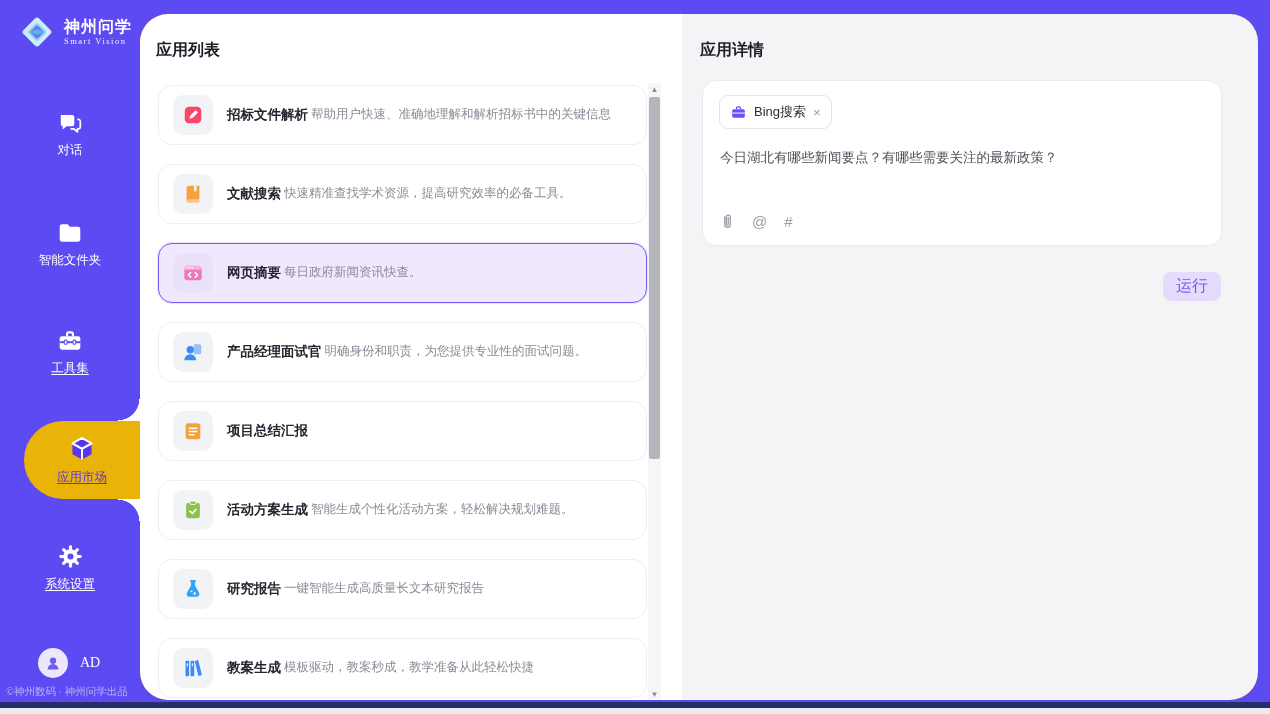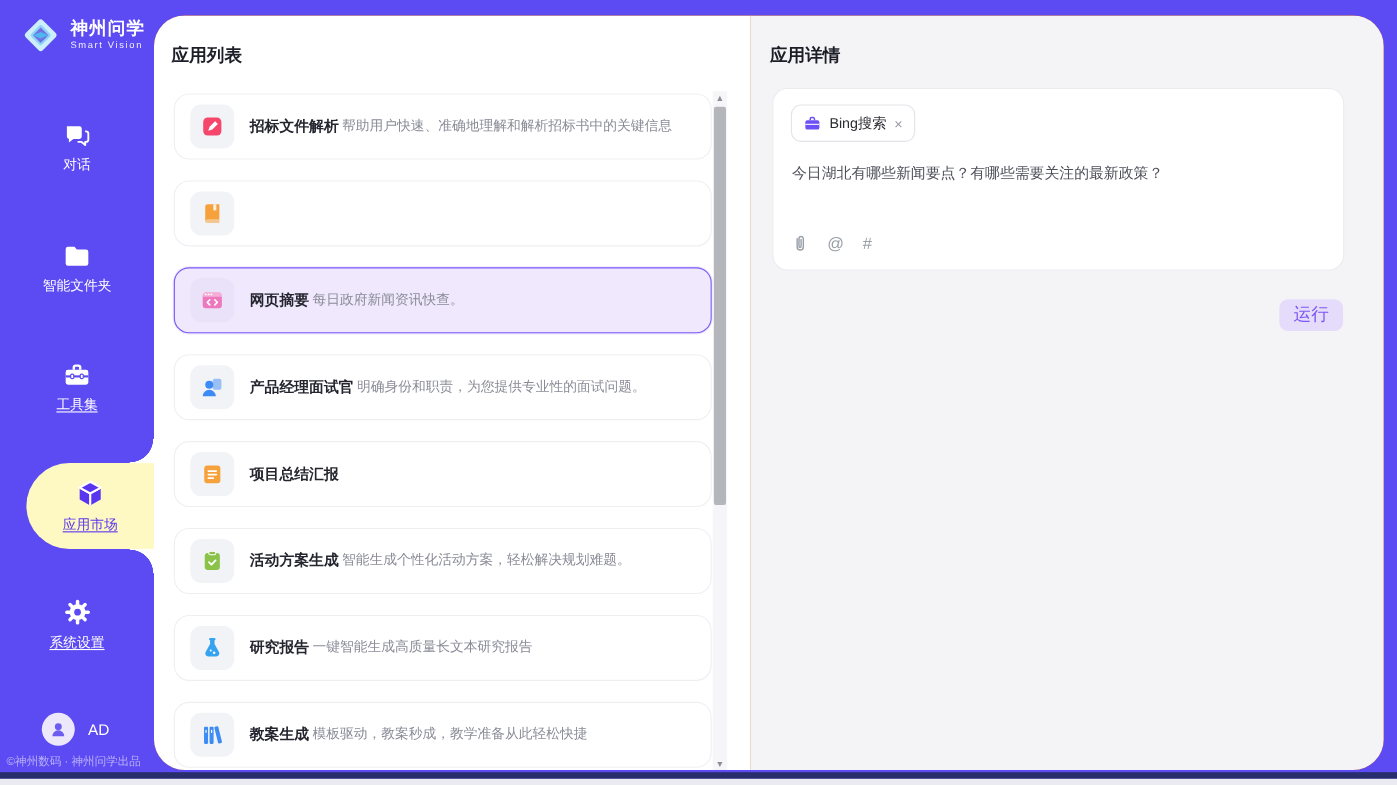--- a/index.html
+++ b/index.html
@@ -7,29 +7,29 @@
     width:1270px;height:714px;position:relative;overflow:hidden;
     background:#5c4af2;
     font-family:"Liberation Sans","DejaVu Sans",sans-serif;
     -webkit-font-smoothing:antialiased;
   }
   
   .strip-dark{position:absolute;left:0;top:702px;width:1270px;height:6px;background:#272e6b;}
   .strip-light{position:absolute;left:0;top:708px;width:1270px;height:6px;background:#e9ebf1;}
 
   
-  .sidebar{position:absolute;left:0;top:0;width:140px;height:702px;color:#fff;}
+  .sidebar{position:absolute;left:0;top:0;width:140px;height:702px;color:#fff;font-family:Liberation Serif, serif;}
   .logo{position:absolute;left:18px;top:13px;display:flex;align-items:center;gap:8px;}
   .logo-name{font-size:16px;font-weight:700;letter-spacing:1px;line-height:1.1;}
   .logo-sub{font-size:8.5px;letter-spacing:1.5px;opacity:.92;}
   .nav-item{position:absolute;left:0;width:140px;height:58px;display:flex;flex-direction:column;
     align-items:center;justify-content:center;gap:6px;cursor:pointer;color:#fff;}
   .nav-label{font-size:12.5px;}
   .nav-label.u{text-decoration:underline;text-underline-offset:2px;}
-  .nav-item.active{left:auto;right:0;width:116px;height:78px;background:#fef9c3;
+  .nav-item.active{left:auto;right:0;width:116px;height:78px;background:#eab308;
     border-radius:40px 0 0 40px;color:#5a35f0;}
   .nav-item.active::before,.nav-item.active::after{content:"";position:absolute;right:0;width:22px;height:22px;}
   .nav-item.active::before{top:-22px;background:radial-gradient(circle 22px at 0 0, rgba(0,0,0,0) 21px, #fff 21.5px);}
   .nav-item.active::after{bottom:-22px;background:radial-gradient(circle 22px at 0 100%, rgba(0,0,0,0) 21px, #fff 21.5px);}
   .userline{position:absolute;left:38px;top:648px;display:flex;align-items:center;gap:12px;}
   .avatar{width:30px;height:30px;border-radius:50%;background:#ece7fb;display:flex;align-items:center;justify-content:center;cursor:pointer;}
   .user-initials{font-size:14px;color:#fff;}
   .side-footer{position:absolute;left:6px;top:685px;width:134px;font-size:10.5px;color:rgba(255,255,255,.55);white-space:nowrap;}
 
   
@@ -191,20 +191,24 @@
         </div>
 
         <div class="app-card">
           <span class="tile" style="color: rgb(246, 162, 60);">
             <svg width="22" height="22" viewBox="0 0 24 24">
               <path d="M5 5.5A2.5 2.5 0 0 1 7.5 3H19v15H7.5A2.5 2.5 0 0 0 5 20.5z" fill="currentColor"></path>
               <path d="M5 20.5A2.5 2.5 0 0 1 7.5 18H19v3.5H7.5A2.5 2.5 0 0 1 5 20.5z" fill="currentColor" opacity=".55"></path>
               <rect x="13" y="3" width="3" height="6" fill="#fff" opacity=".85"></rect>
             </svg>
           </span>
+          <span class="card-texts">
+            <span class="card-title">文献搜索</span>
+            <span class="card-desc">快速精准查找学术资源，提高研究效率的必备工具。</span>
+          </span>
         </div>
 
         <div class="app-card selected">
           <span class="tile" style="color: rgb(238, 120, 190);">
             <svg width="22" height="22" viewBox="0 0 24 24">
               <rect x="2.5" y="4" width="19" height="16" rx="3" fill="currentColor"></rect>
               <rect x="2.5" y="4" width="19" height="4.5" fill="#fff" opacity=".4"></rect>
               <circle cx="5.5" cy="6.2" r=".9" fill="#fff"></circle>
                 <circle cx="8.3" cy="6.2" r=".9" fill="#fff"></circle>
                 <circle cx="11.1" cy="6.2" r=".9" fill="#fff"></circle>

